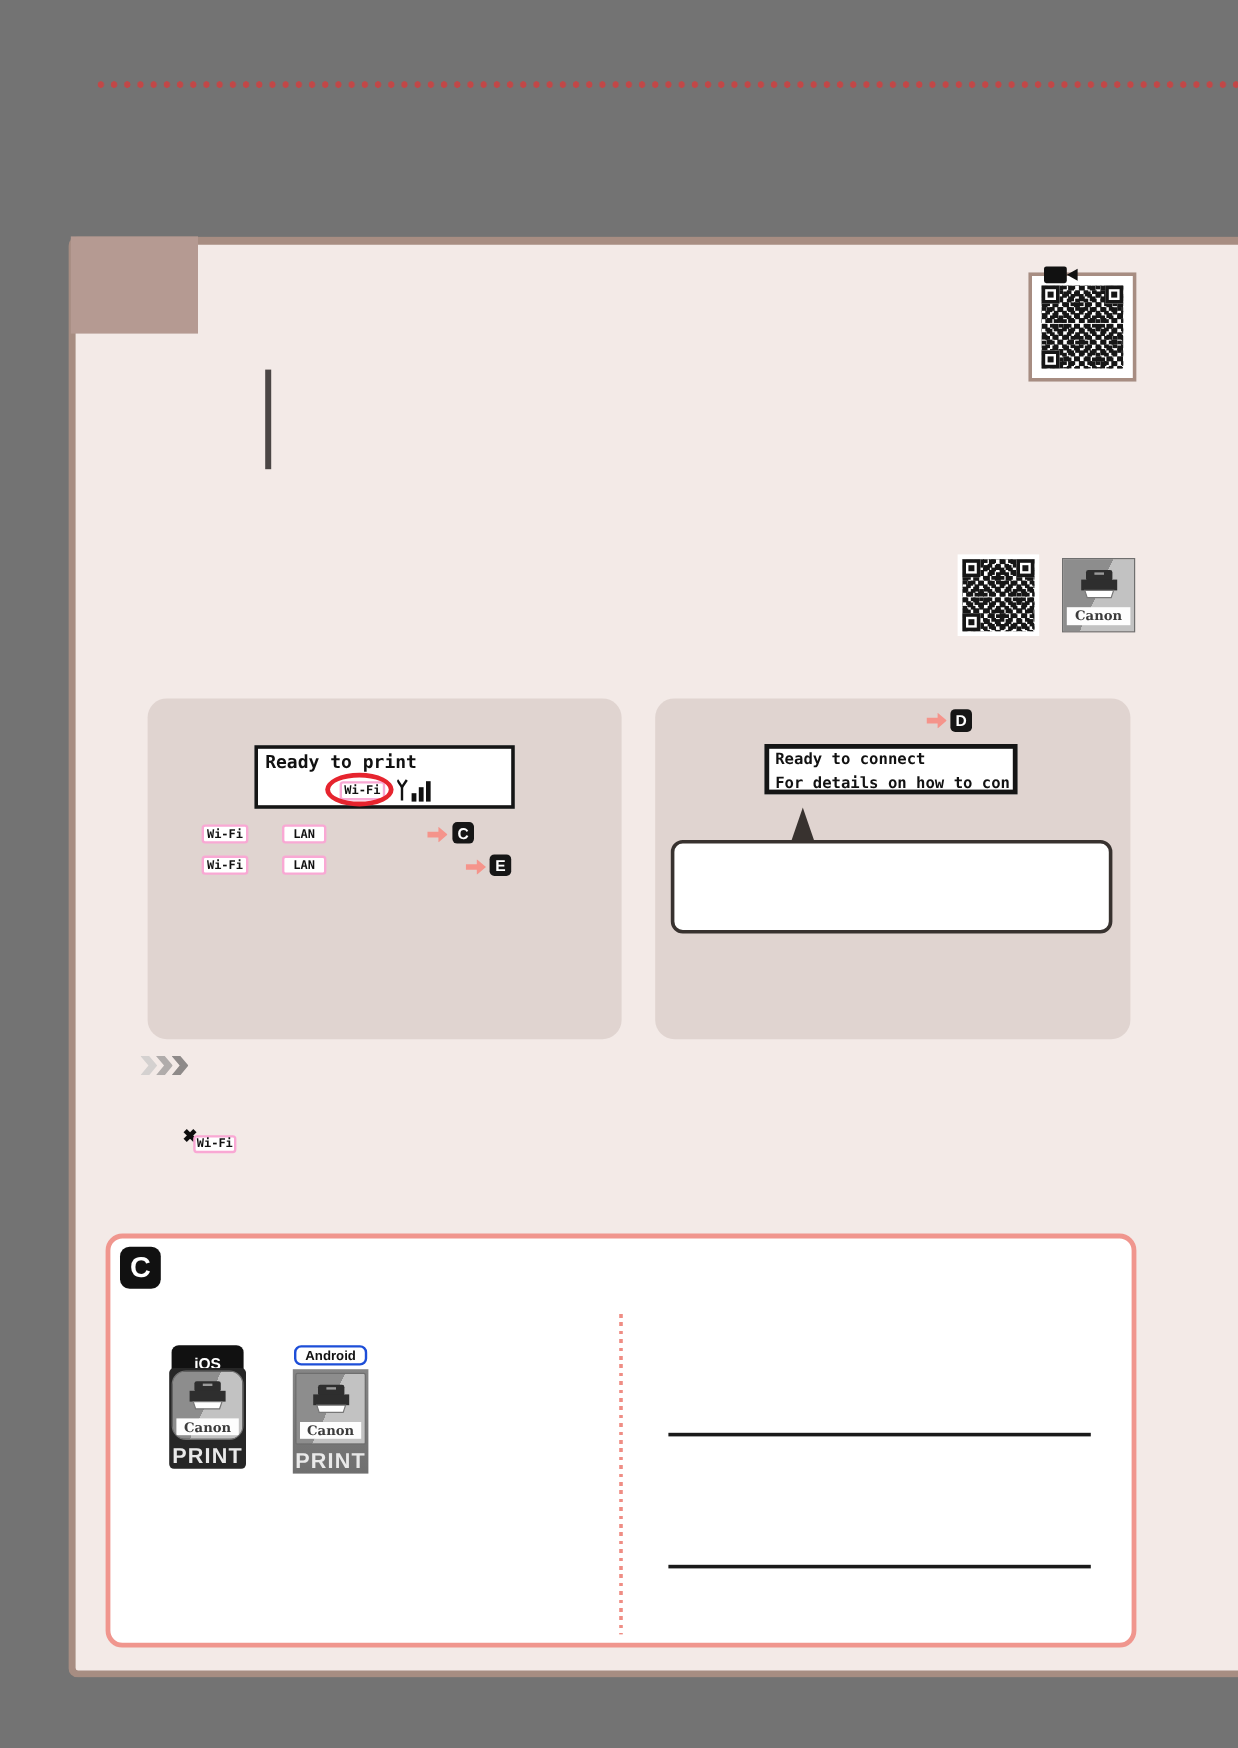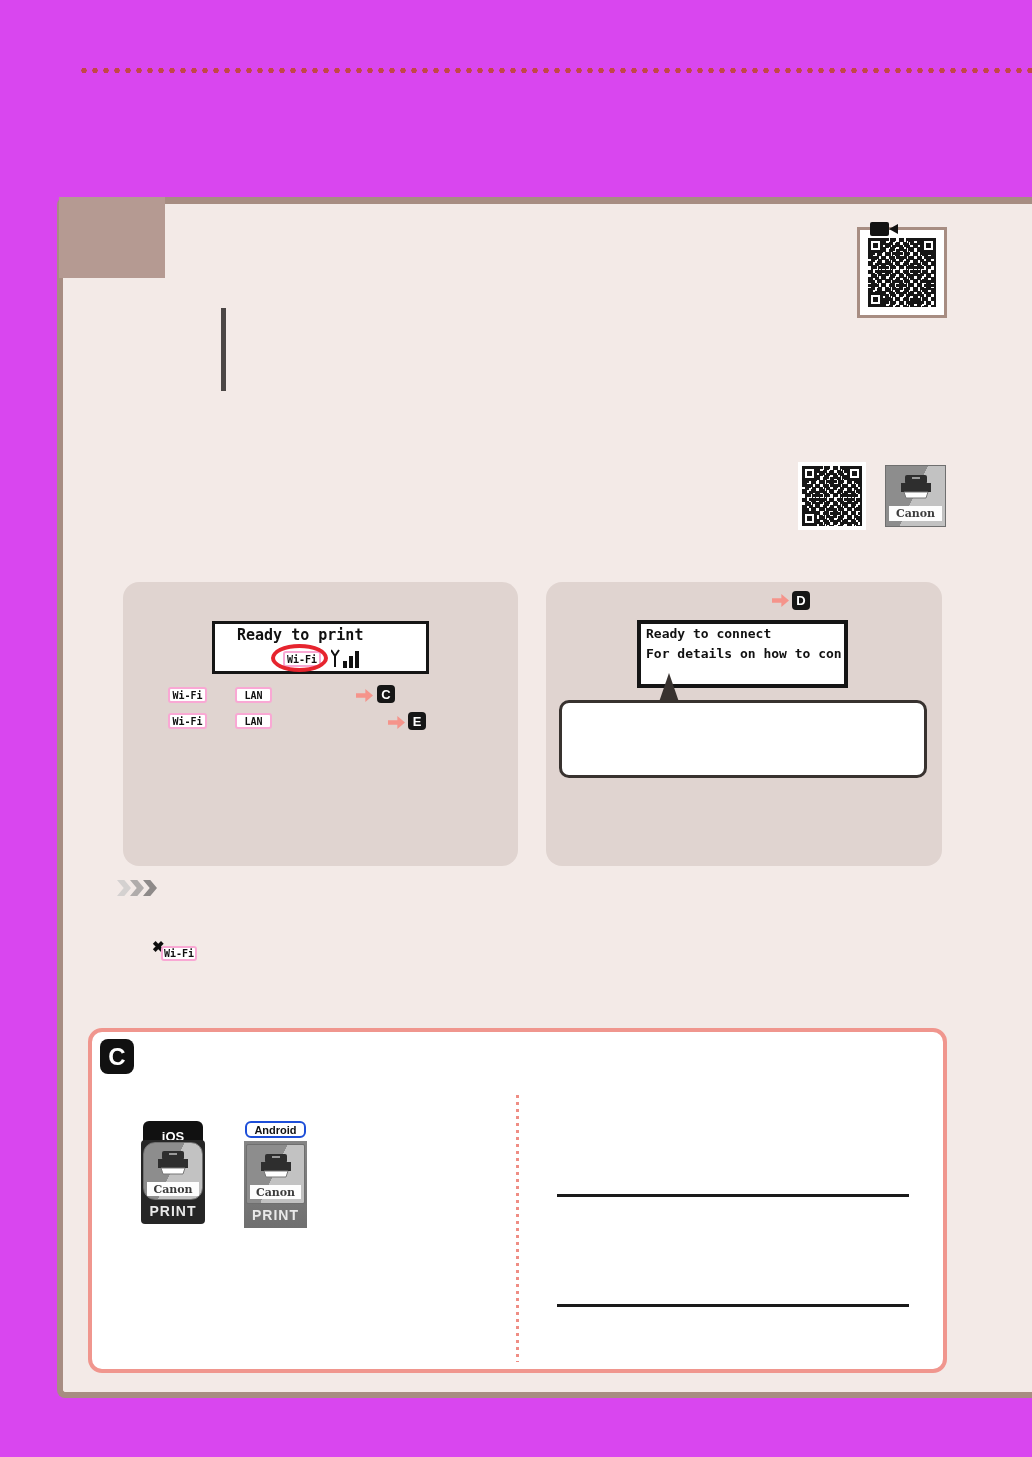--- a/index.html
+++ b/index.html
@@ -1,16 +1,16 @@
 <!DOCTYPE html>
 <html><head>
 <meta charset="utf-8">
 <style>
   html,body{margin:0;padding:0;background:#ffffff;}
-  .canvas{position:relative;width:1032px;height:1457px;background:#d946ef;overflow:hidden;
+  .canvas{position:relative;width:1032px;height:1457px;background:#737373;overflow:hidden;
           font-family:"Liberation Sans",sans-serif;}
   .abs{position:absolute;}
 
   
   .dotted-rule{left:80px;top:66px;width:952px;height:9px;
     background-image:radial-gradient(circle at 4px 4.5px,#c24747 2.5px,rgba(0,0,0,0) 2.9px);
     background-size:11px 9px;background-repeat:repeat-x;}
 
   
   .panel{left:57px;top:197px;width:975px;height:1201px;background:#f3eae7;
@@ -45,21 +45,21 @@
 
   
   .bbox{background:#e0d4d0;border-radius:16px;}
   .box-left{left:123px;top:582px;width:395px;height:284px;}
   .box-right{left:546px;top:582px;width:396px;height:284px;}
 
   
   .lcd{background:#fff;border:3px solid #151515;box-sizing:border-box;overflow:hidden;
     font-family:"DejaVu Sans Mono",monospace;font-weight:bold;color:#111;}
   .lcd1{left:212px;top:621px;width:217px;height:53px;}
-  .lcd2{left:637px;top:620px;width:211px;height:68px;border-width:4px;}
+  .lcd2{left:637px;top:620px;width:211px;height:42px;border-width:4px;}
   .lcd .ln{position:absolute;white-space:nowrap;}
 
   .tag{background:#fff;border:2px solid #f9a8d4;border-radius:3px;box-sizing:border-box;
     display:flex;align-items:center;justify-content:center;
     font-family:"DejaVu Sans Mono",monospace;font-weight:bold;font-size:10px;color:#111;}
   .red-ellipse{left:271px;top:644px;width:57px;height:28px;border:4px solid #e6242e;
     border-radius:50%;box-sizing:border-box;}
 
   .parrow{width:17px;height:13px;background:#f5948b;
     clip-path:polygon(0 32%,55% 32%,55% 0,100% 50%,55% 100%,55% 68%,0 68%);}
@@ -85,21 +85,21 @@
     border:4px solid #f0968e;border-radius:14px;box-sizing:border-box;}
   .big-chip{left:100px;top:1039px;width:34px;height:35px;background:#111;border-radius:8px;
     color:#fff;font-weight:bold;font-size:24px;display:flex;align-items:center;justify-content:center;}
   .os-badge{box-sizing:border-box;display:flex;align-items:center;justify-content:center;
     font-weight:bold;border-radius:6px;}
   .ios-badge{left:143px;top:1121px;width:60px;height:30px;background:#111;color:#fff;font-size:13px;}
   .android-badge{left:245px;top:1121px;width:61px;height:17px;background:#fff;color:#111;
     border:2px solid #1d4ed8;font-size:11px;}
   .store-icon{box-sizing:border-box;overflow:hidden;}
   .store-icon .print-label{position:absolute;left:0;right:0;text-align:center;
-    color:#e9e9e9;font-weight:bold;font-size:14px;letter-spacing:1px;}
+    color:#e9e9e9;font-weight:bold;font-size:18px;letter-spacing:1px;}
   .dot-divider{left:516px;top:1095px;width:3px;height:267px;
     background:repeating-linear-gradient(#ef8d84 0 3px,rgba(0,0,0,0) 3px 7px);}
   .writing-line{left:557px;width:352px;height:3px;background:#1a1a1a;}
 </style>
 </head>
 <body>
 
 <div class="canvas">
 
   <div class="abs dotted-rule"></div>
@@ -130,21 +130,21 @@
       <rect x="9" y="1" width="22" height="9" rx="2" fill="#2e2e2e"></rect>
       <rect x="16" y="3" width="8" height="2" fill="#9a9a9a"></rect>
       <rect x="5" y="9" width="30" height="9" fill="#2e2e2e"></rect>
       <polygon points="8,18 32,18 30,24 10,24" fill="#ffffff" stroke="#777" stroke-width="1"></polygon>
     </svg>
     <div class="band" style="bottom:5px;height:15px;font-size:11px;">Canon</div>
   </div>
 
   <div class="abs bbox box-left"></div>
   <div class="abs lcd lcd1">
-    <span class="ln" style="left:22px;top:2px;font-size:15px;">Ready to print</span>
+    <span class="ln" style="left:6px;top:2px;font-size:15px;">Ready to print</span>
     <div class="tag" style="position:absolute;left:68px;top:27px;width:38px;height:16px;">Wi-Fi</div>
     <svg style="position:absolute;left:116px;top:25px;" width="28" height="20" viewBox="0 0 28 20">
       <path d="M4 6 L4 18" stroke="#111" stroke-width="2"></path>
       <path d="M0 1 L4 7 L8 1" stroke="#111" stroke-width="2" fill="none"></path>
       <rect x="12" y="12" width="4" height="7" fill="#111"></rect>
       <rect x="18" y="7" width="4" height="12" fill="#111"></rect>
       <rect x="24" y="2" width="4" height="17" fill="#111"></rect>
     </svg>
   </div>
   <div class="abs red-ellipse"></div>

